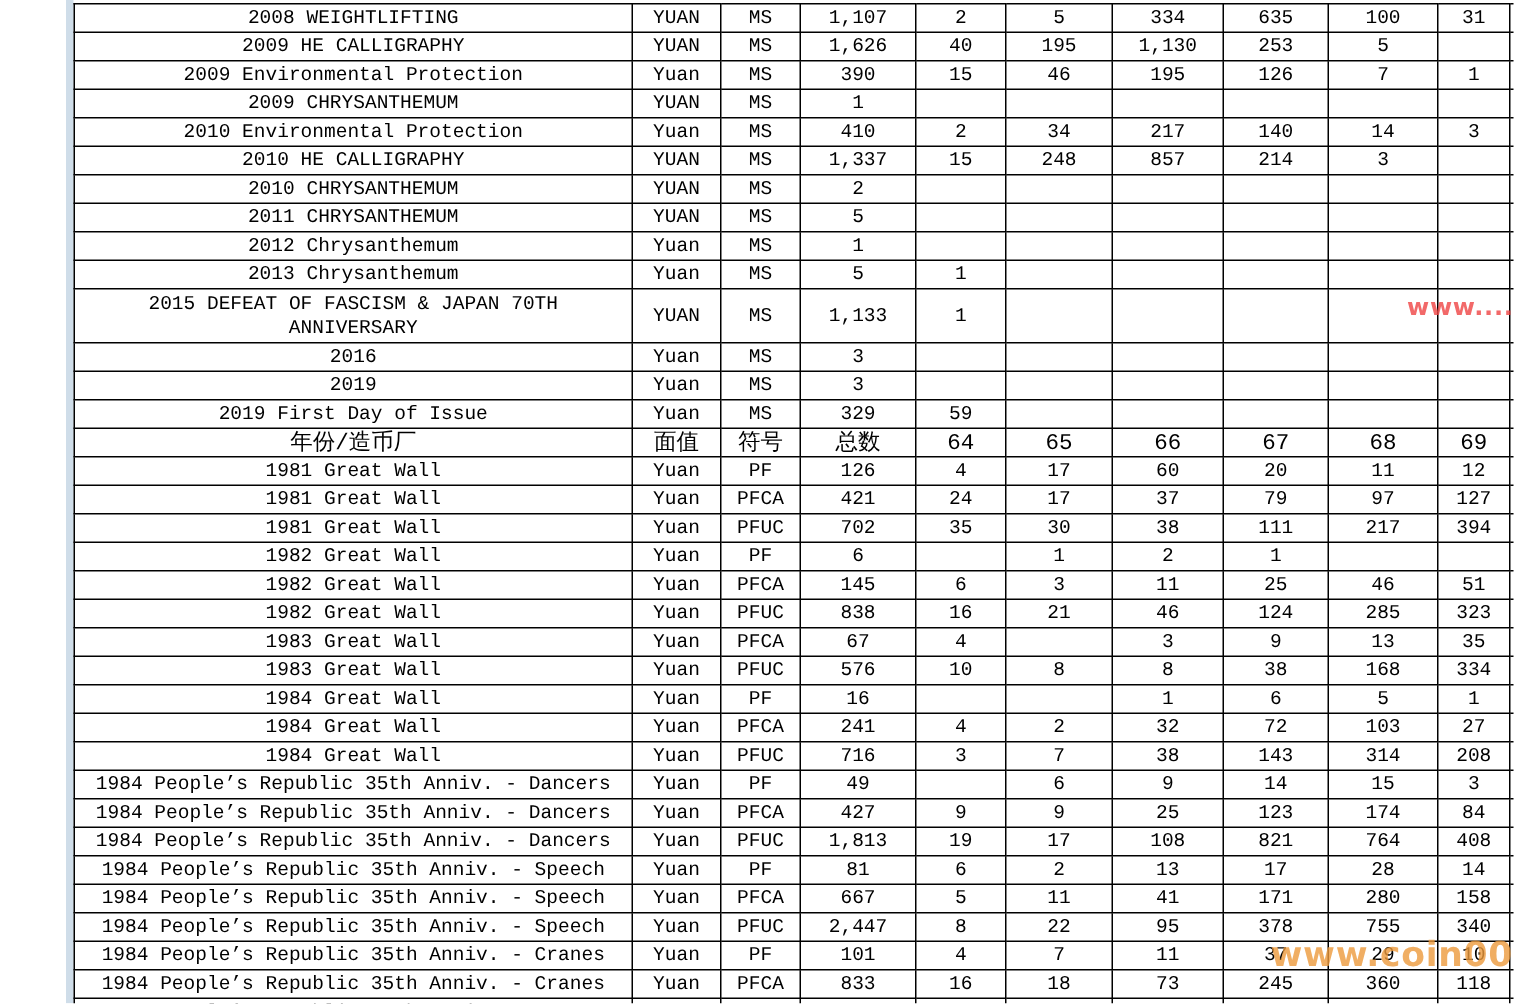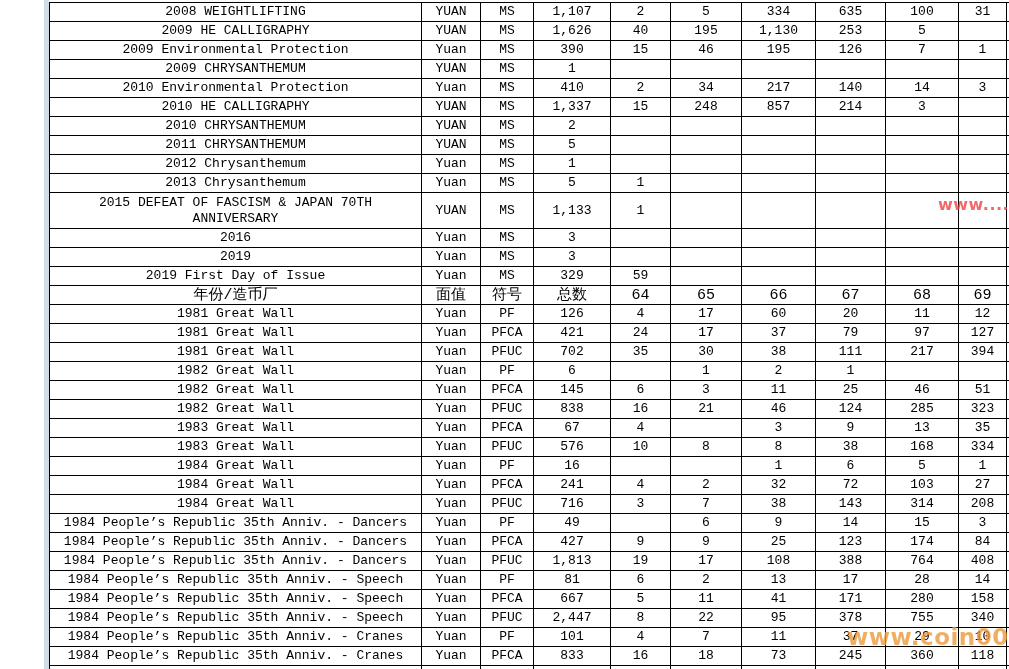--- a/index.html
+++ b/index.html
@@ -422,21 +422,21 @@
           <td></td>
         </tr>
         <tr>
           <td>1984 People’s Republic 35th Anniv. - Dancers</td>
           <td>Yuan</td>
           <td>PFUC</td>
           <td>1,813</td>
           <td>19</td>
           <td>17</td>
           <td>108</td>
-          <td>388</td>
+          <td>821</td>
           <td>764</td>
           <td>408</td>
           <td></td>
         </tr>
         <tr>
           <td>1984 People’s Republic 35th Anniv. - Speech</td>
           <td>Yuan</td>
           <td>PF</td>
           <td>81</td>
           <td>6</td>

